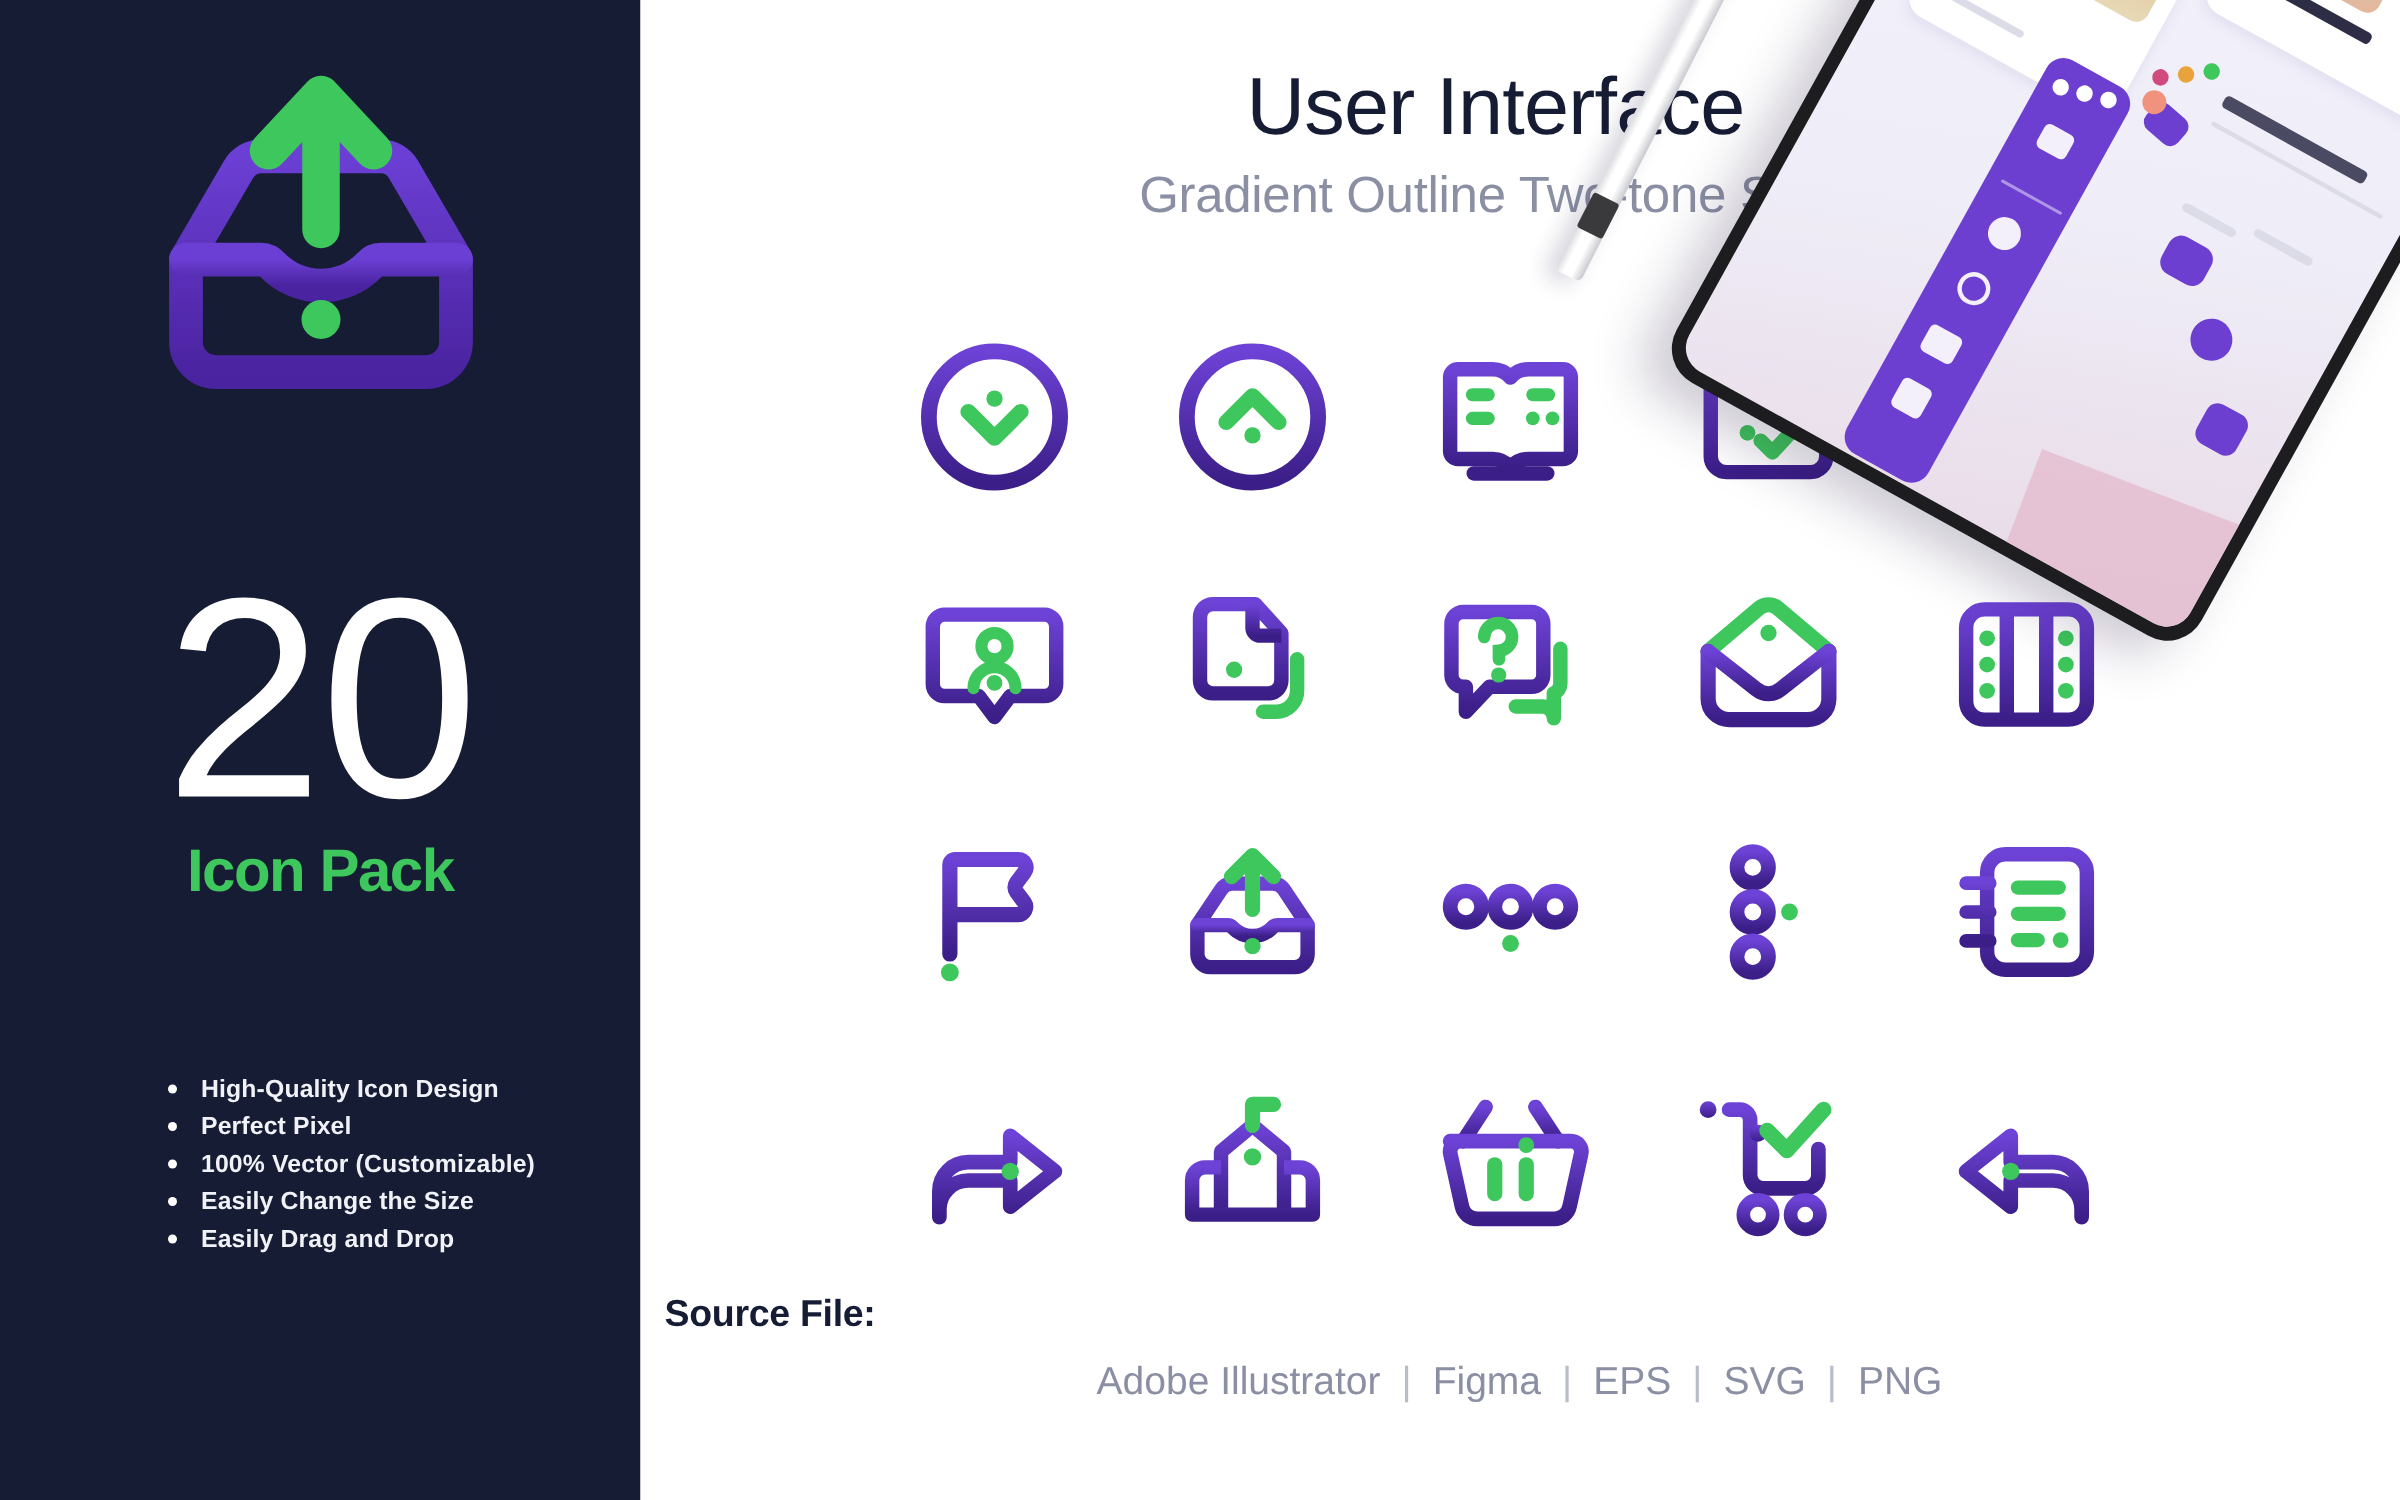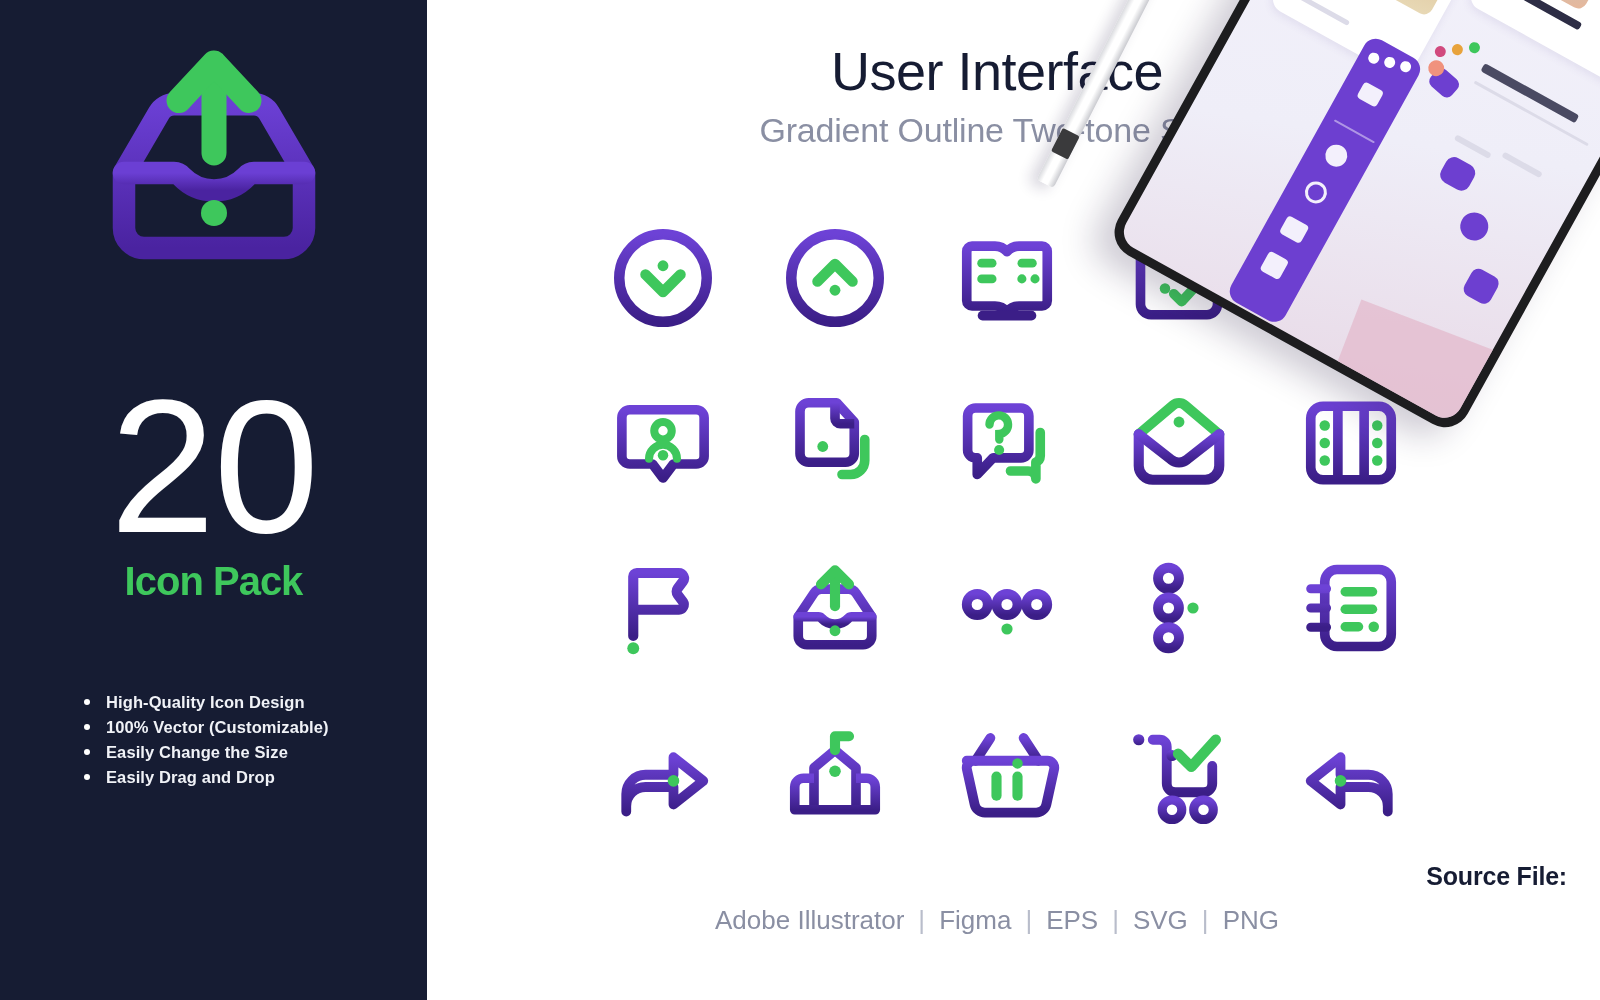--- a/index.html
+++ b/index.html
@@ -29,23 +29,23 @@
     font-family: "Liberation Sans", sans-serif;
   }
   #pack-label {
     color: #3ec75c;
     font-size: 40px;
     font-weight: 700;
     letter-spacing: -1px;
     margin-top: 2px;
   }
   #feature-list {
-    margin-top: 86px;
+    margin-top: 110px;
     width: 100%;
-    padding-left: 84px;
+    padding-left: 112px;
     list-style: none;
   }
   #feature-list li {
     color: #f0f2f7;
     font-size: 16.5px;
     font-weight: 700;
     line-height: 25px;
     position: relative;
     padding-left: 22px;
     letter-spacing: 0.1px;
@@ -85,21 +85,21 @@
     grid-template-columns: repeat(5, 1fr);
     grid-template-rows: repeat(4, 165px);
     justify-items: center;
     align-items: center;
   }
   .icon-cell { width: 112px; height: 112px; display: flex; align-items: center; justify-content: center; }
   .icon-cell svg { width: 100%; height: 100%; display: block; }
 
   
   #source-block {
-    position: absolute; top: 862px; left: 0; width: 1140px; text-align: right;
+    position: absolute; top: 862px; left: 16px; width: 1140px; text-align: left;
   }
   #source-title { font-size: 25px; font-weight: 700; color: #161c33; letter-spacing: -0.2px; }
   #source-formats {
     margin-top: 14px; font-size: 26px; color: #8a8fa3; font-weight: 400;
     display: flex; justify-content: center; align-items: center; gap: 0;
   }
   #source-formats .fmt { padding: 0 14px; }
   #source-formats .sep { color: #b9bdcb; }
 
   
@@ -176,20 +176,21 @@
       <path d="M50 46 V12" fill="none" stroke="#3EC75C" stroke-width="10" stroke-linecap="round"></path>
       <path d="M36 25 L50 10 L64 25" fill="none" stroke="#3EC75C" stroke-width="10" stroke-linecap="round" stroke-linejoin="round"></path>
     </svg>
   </div>
 
   <div id="count-number">20</div>
   <div id="pack-label">Icon Pack</div>
 
   <ul id="feature-list">
     <li><span class="bullet-dot"></span><span>High-Quality Icon Design</span></li>
+    <li><span class="bullet-dot"></span><span>Perfect Pixel</span></li>
     <li><span class="bullet-dot"></span><span>100% Vector (Customizable)</span></li>
     <li><span class="bullet-dot"></span><span>Easily Change the Size</span></li>
     <li><span class="bullet-dot"></span><span>Easily Drag and Drop</span></li>
   </ul>
 </div>
 
 <div id="right-panel">
 
   <div id="header-block">
     <div id="header-title">User Interface</div>

